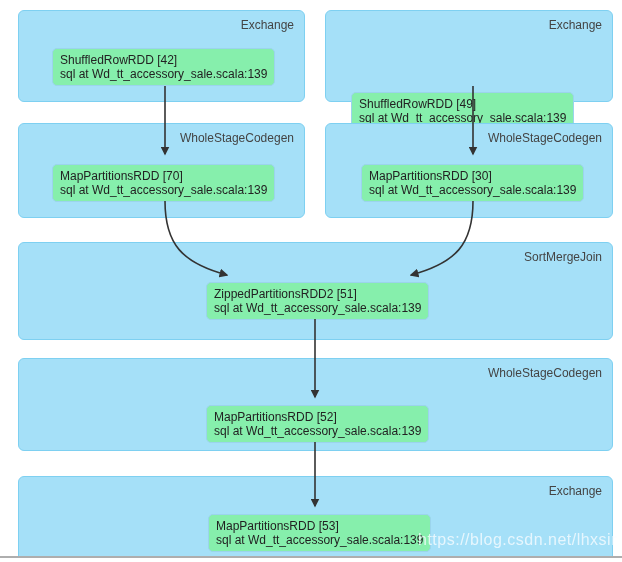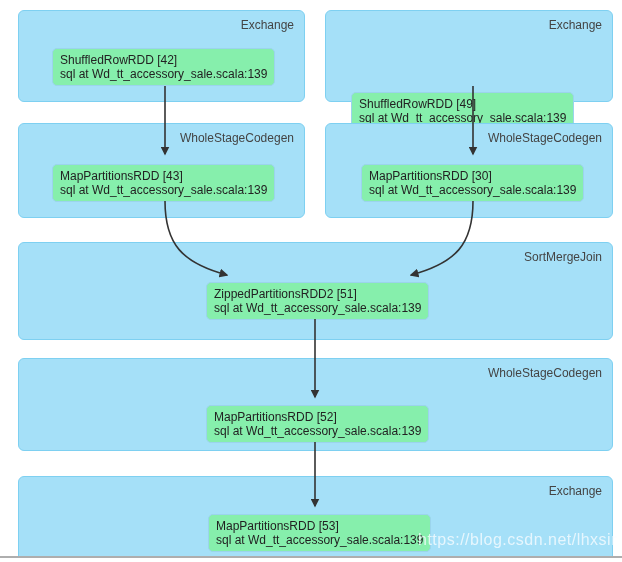--- a/index.html
+++ b/index.html
@@ -92,21 +92,21 @@
     <div class="cluster-label">Exchange</div>
     <div class="rdd-node" style="left:25px; top:37px;margin-top:44px;">
       <div class="line">ShuffledRowRDD [49]</div>
       <div class="line">sql at Wd_tt_accessory_sale.scala:139</div>
     </div>
   </div>
 
   <div class="cluster" style="left:18px; top:123px; width:287px; height:95px;">
     <div class="cluster-label">WholeStageCodegen</div>
     <div class="rdd-node" style="left:33px; top:40px;">
-      <div class="line">MapPartitionsRDD [43]</div>
+      <div class="line">MapPartitionsRDD [70]</div>
       <div class="line">sql at Wd_tt_accessory_sale.scala:139</div>
     </div>
   </div>
 
   <div class="cluster" style="left:325px; top:123px; width:288px; height:95px;">
     <div class="cluster-label">WholeStageCodegen</div>
     <div class="rdd-node" style="left:35px; top:40px;">
       <div class="line">MapPartitionsRDD [30]</div>
       <div class="line">sql at Wd_tt_accessory_sale.scala:139</div>
     </div>

